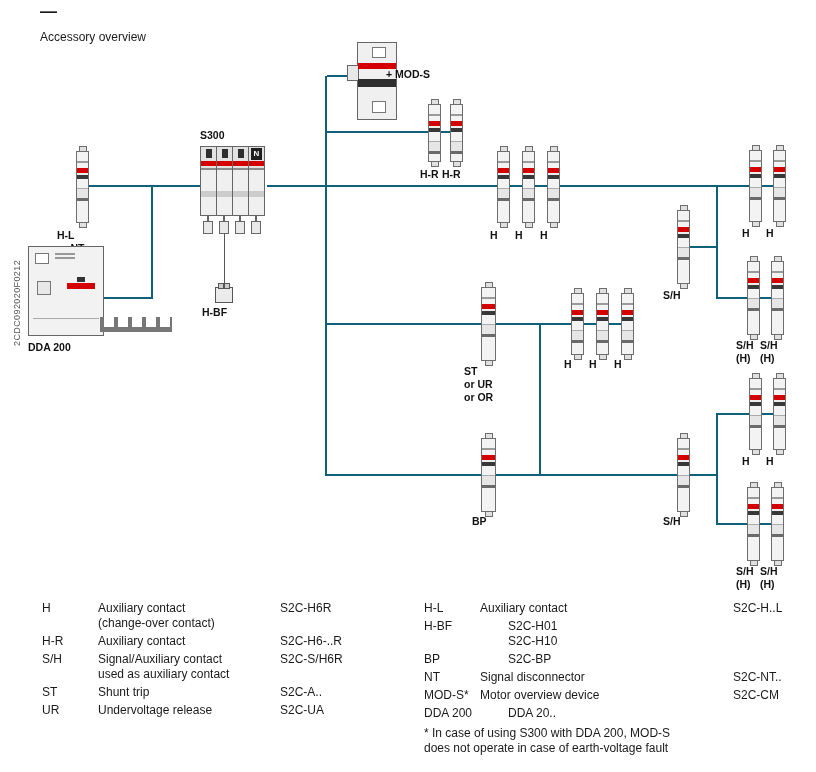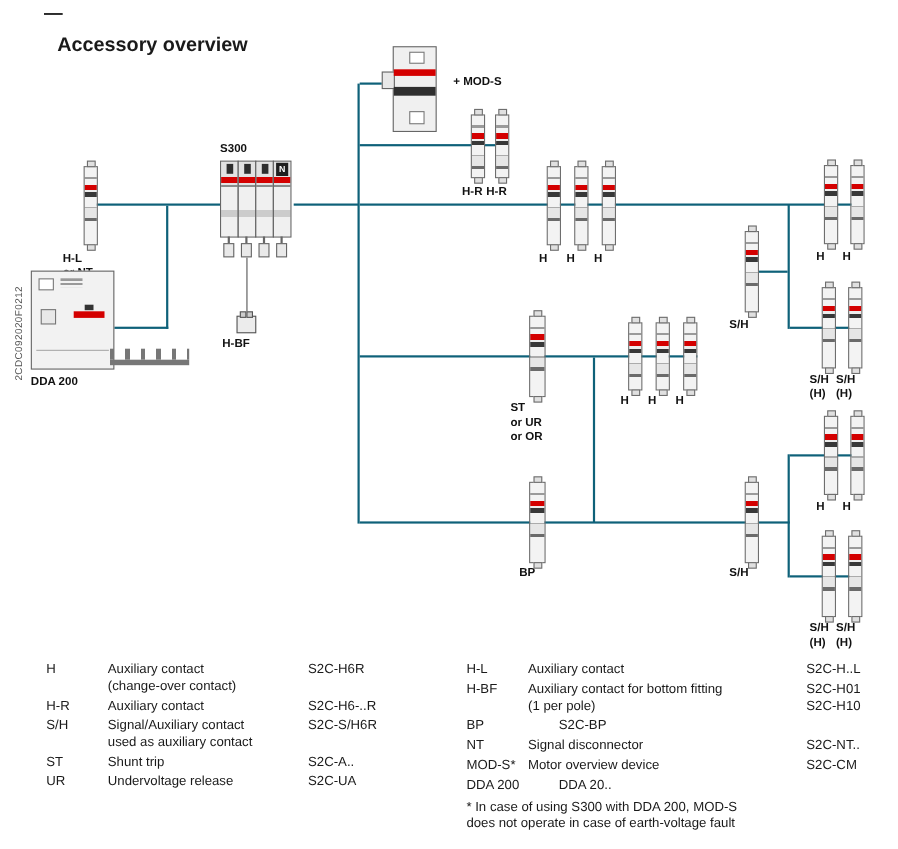--- a/index.html
+++ b/index.html
@@ -6,21 +6,21 @@
     --line:#0e6179;
     --red:#d40000;
     --ink:#1a1a1a;
   }
   html,body{margin:0;padding:0;background:#fff;}
   body{font-family:"Liberation Sans",sans-serif;color:var(--ink);}
   .canvas{position:relative;width:816px;height:772px;background:#fff;overflow:hidden;}
 
   
   .dash{position:absolute;left:40px;top:2px;font-size:17px;font-weight:700;}
-  .title{position:absolute;left:52px;top:30px;font-size:18px;font-weight:bold;}
+  .title{position:absolute;left:40px;top:30px;font-size:12px;}
 
   
   .side-code{position:absolute;left:12px;top:346px;transform:rotate(-90deg);
     transform-origin:left top;font-size:9px;color:#555;letter-spacing:.4px;white-space:nowrap;}
 
   
   .ln{position:absolute;background:var(--line);}
   .ln.gray{background:#555;}
 
   
@@ -163,21 +163,21 @@
   <div class="hbf"></div>
   <div class="lbl" style="left:202px;top:306px;width:44px;">H-BF</div>
 
   <div class="mods">
     <i class="mo-tab"></i>
     <i class="mo-btn"></i>
     <i class="mo-red"></i>
     <i class="mo-dark"></i>
     <i class="mo-btn2"></i>
   </div>
-  <div class="lbl la" style="left:412px;top:68px;width:70px;">+ MOD-S</div>
+  <div class="lbl la" style="left:386px;top:68px;width:70px;">+ MOD-S</div>
 
   <div class="acc" style="left:428px;top:104px;height:58px;"></div>
   <div class="acc" style="left:450px;top:104px;height:58px;"></div>
   <div class="lbl" style="left:420px;top:168px;width:29px;">H-R</div>
   <div class="lbl" style="left:442px;top:168px;width:29px;">H-R</div>
 
   <div class="acc" style="left:497px;top:151px;height:72px;"></div>
   <div class="acc" style="left:522px;top:151px;height:72px;"></div>
   <div class="acc" style="left:547px;top:151px;height:72px;"></div>
   <div class="lbl" style="left:490px;top:229px;width:27px;">H</div>
@@ -260,22 +260,20 @@
   </div>
 
   <div class="legend legend-right">
     <div class="lrow">
       <div class="abbr">H-L</div>
       <div class="desc">Auxiliary contact</div>
       <div class="code">S2C-H..L</div>
     </div>
     <div class="lrow">
       <div class="abbr">H-BF</div>
-      <div class="desc">Auxiliary contact for bottom fitting
-(1 per pole)</div>
       <div class="code">S2C-H01
 S2C-H10</div>
     </div>
     <div class="lrow">
       <div class="abbr">BP</div>
       <div class="code">S2C-BP</div>
     </div>
     <div class="lrow">
       <div class="abbr">NT</div>
       <div class="desc">Signal disconnector</div>

